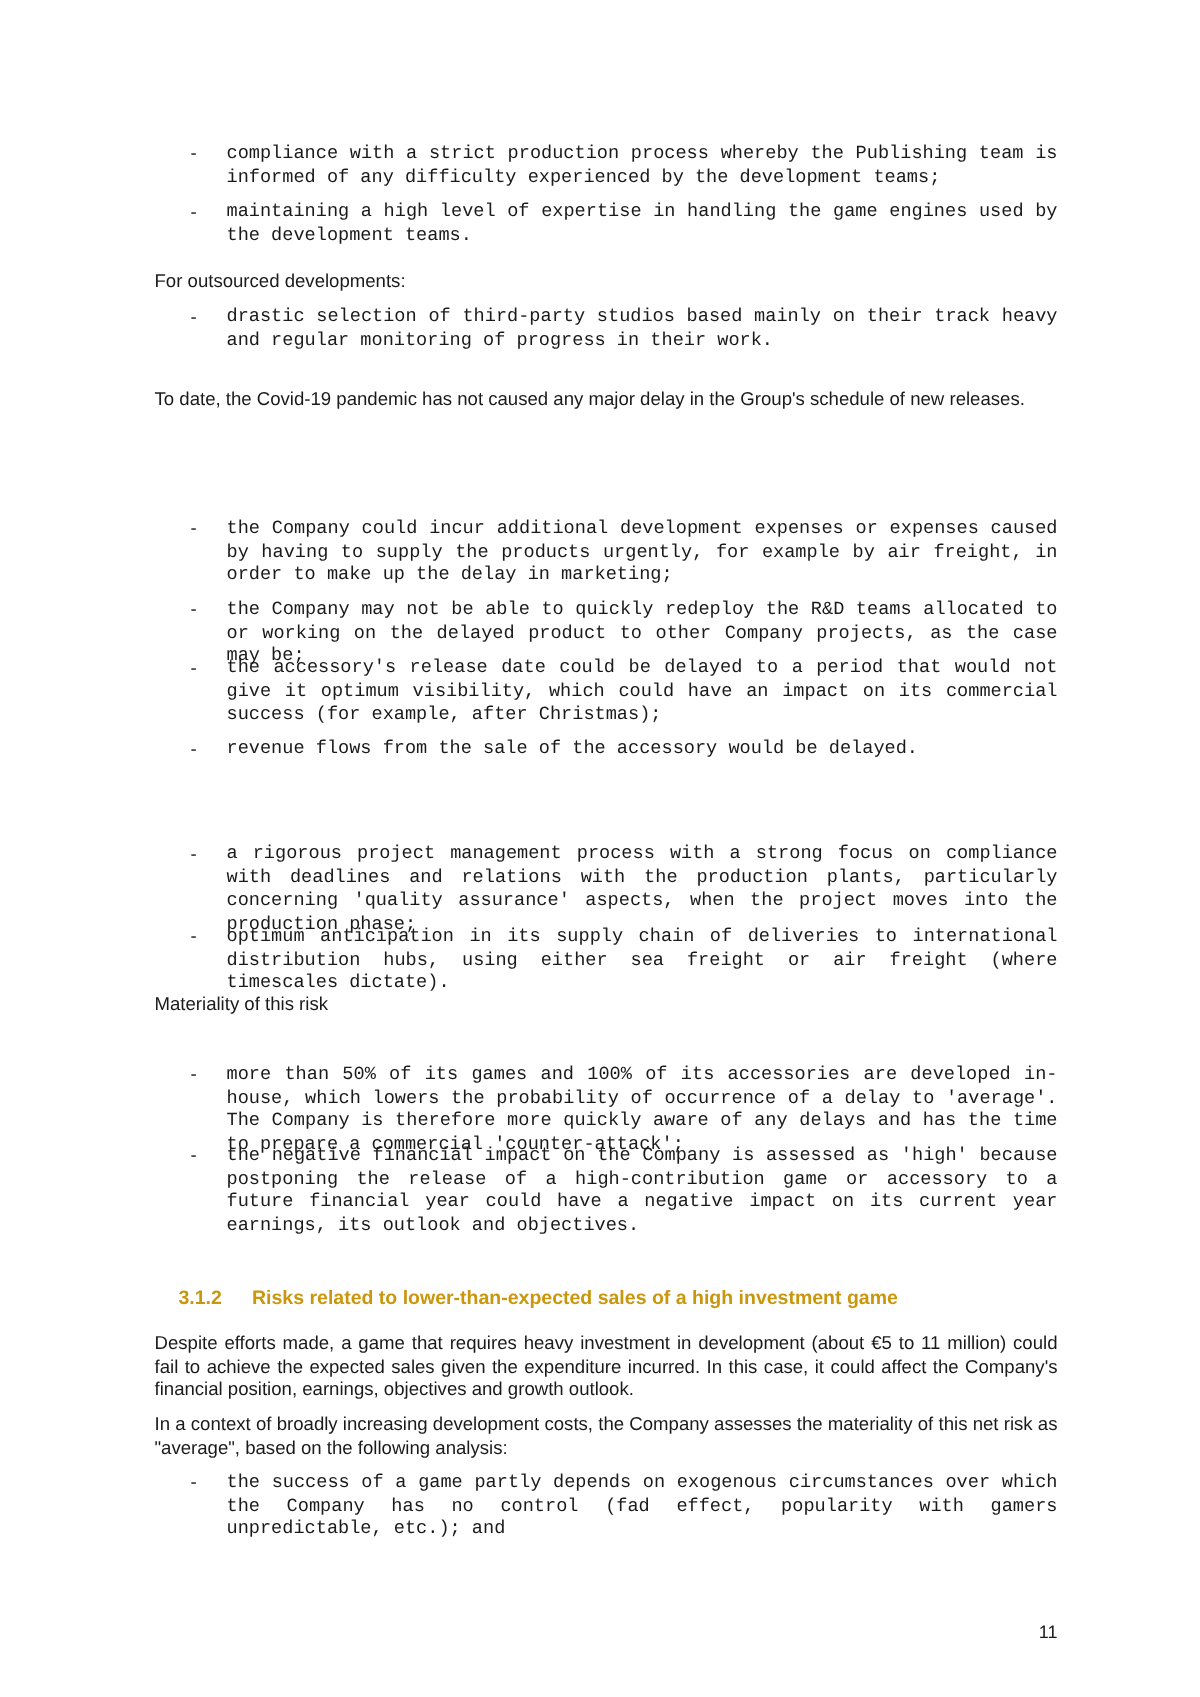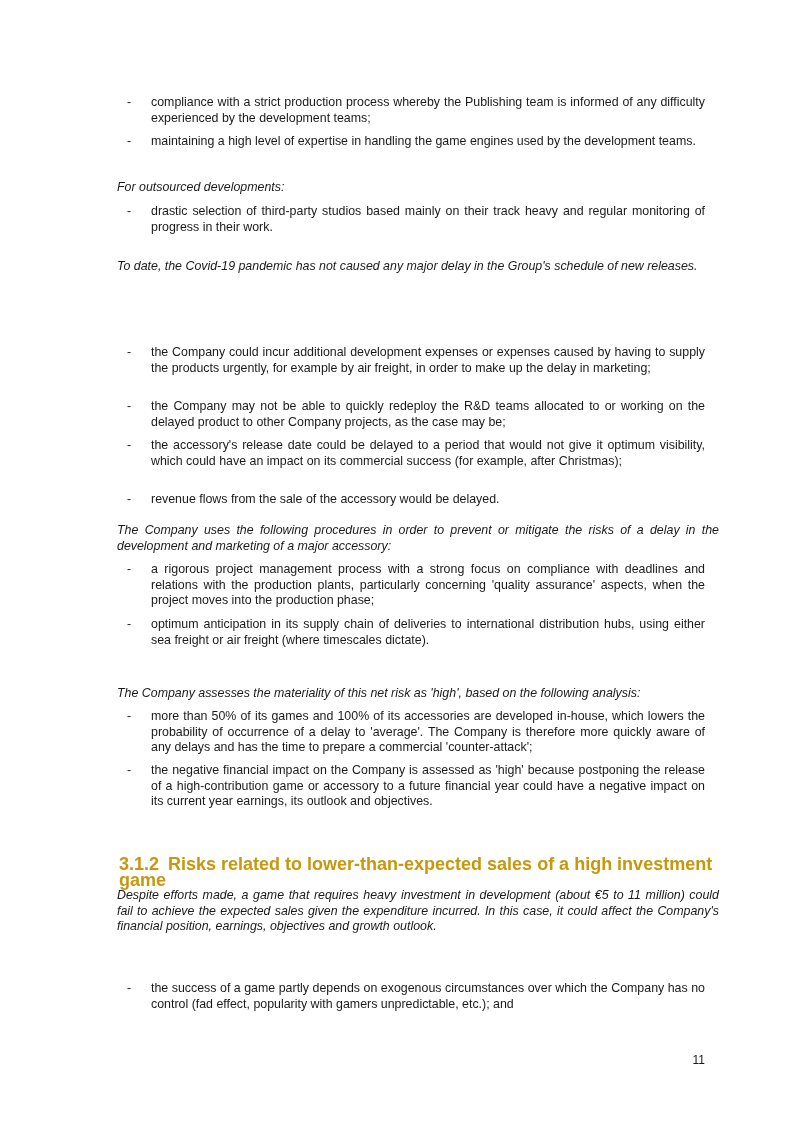--- a/index.html
+++ b/index.html
@@ -2,29 +2,29 @@
 <html><head>
   <meta charset="utf-8">
   <style>
     html, body { margin: 0; padding: 0; background: #ffffff; }
     body { width: 800px; height: 1131px; position: relative; overflow: hidden; }
     .page {
       position: absolute; left: 0; top: 0; width: 800px; height: 1131px; background: #fff;
       font-family: "Liberation Sans", sans-serif; font-size: 12.4px; color: #1a1a1a; line-height: 15.6px;
     }
     .abs { position: absolute; }
-    .para { left: 117px; width: 602px; text-align: justify; font-style: italic; }
+    .para { left: 103px; width: 602px; text-align: justify; }
     .bullet { left: 103px; width: 602px; }
     .bullet .dash { position: absolute; left: 24px; top: 0; }
-    .bullet .btxt { position: absolute; left: 48px; width: 554px; text-align: justify; }
+    .bullet .btxt { position: absolute; left: 48px; width: 554px; text-align: justify; font-family: Liberation Mono, monospace; }
     .heading {
-      left: 119px; width: 600px; font-weight: bold; font-size: 18px; color: #c9960c;
+      left: 119px; width: 600px; font-weight: bold; font-size: 13px; color: #c9960c;
     }
     .heading .num { display: inline-block; width: 49px; }
-    .pagenum { left: 660px; width: 45px; text-align: right; font-size: 12px; }
+    .pagenum { left: 660px; width: 45px; text-align: right; font-size: 12px; margin-top: 28px; }
   </style>
 </head>
 <body>
 
 <div class="page">
 
   <div class="abs bullet" style="top:95px">
     <span class="dash">-</span>
     <span class="btxt">compliance with a strict production process whereby the Publishing team is informed of any difficulty experienced by the development teams;</span>
   </div>
@@ -47,43 +47,43 @@
     <span class="btxt">the Company may not be able to quickly redeploy the R&amp;D teams allocated to or working on the delayed product to other Company projects, as the case may be;</span>
   </div>
   <div class="abs bullet" style="top:438px">
     <span class="dash">-</span>
     <span class="btxt">the accessory's release date could be delayed to a period that would not give it optimum visibility, which could have an impact on its commercial success (for example, after Christmas);</span>
   </div>
   <div class="abs bullet" style="top:492px">
     <span class="dash">-</span>
     <span class="btxt">revenue flows from the sale of the accessory would be delayed.</span>
   </div>
-  <div class="abs para" style="top:523px">The Company uses the following procedures in order to prevent or mitigate the risks of a delay in the development and marketing of a major accessory:</div>
   <div class="abs bullet" style="top:562px">
     <span class="dash">-</span>
     <span class="btxt">a rigorous project management process with a strong focus on compliance with deadlines and relations with the production plants, particularly concerning 'quality assurance' aspects, when the project moves into the production phase;</span>
   </div>
   <div class="abs bullet" style="top:617px">
     <span class="dash">-</span>
     <span class="btxt">optimum anticipation in its supply chain of deliveries to international distribution hubs, using either sea freight or air freight (where timescales dictate).</span>
   </div>
-  <div class="abs para" style="top:686px">The Company assesses the materiality of this net risk as 'high', based on the following analysis:</div>
+  <div class="abs para" style="top:662px">Materiality of this risk</div>
   <div class="abs bullet" style="top:709px">
     <span class="dash">-</span>
     <span class="btxt">more than 50% of its games and 100% of its accessories are developed in-house, which lowers the probability of occurrence of a delay to 'average'. The Company is therefore more quickly aware of any delays and has the time to prepare a commercial 'counter-attack';</span>
   </div>
   <div class="abs bullet" style="top:763px">
     <span class="dash">-</span>
     <span class="btxt">the negative financial impact on the Company is assessed as 'high' because postponing the release of a high-contribution game or accessory to a future financial year could have a negative impact on its current year earnings, its outlook and objectives.</span>
   </div>
 
   <div class="abs heading" style="top:857px">
     <span class="num">3.1.2</span><span>Risks related to lower-than-expected sales of a high investment game</span>
   </div>
 
   <div class="abs para" style="top:888px">Despite efforts made, a game that requires heavy investment in development (about €5 to 11 million) could fail to achieve the expected sales given the expenditure incurred. In this case, it could affect the Company's financial position, earnings, objectives and growth outlook.</div>
+  <div class="abs para" style="top:942px">In a context of broadly increasing development costs, the Company assesses the materiality of this net risk as "average", based on the following analysis:</div>
   <div class="abs bullet" style="top:981px">
     <span class="dash">-</span>
     <span class="btxt">the success of a game partly depends on exogenous circumstances over which the Company has no control (fad effect, popularity with gamers unpredictable, etc.); and</span>
   </div>
 
   <div class="abs pagenum" style="top:1053px">11</div>
 </div>
 
 </body></html>

